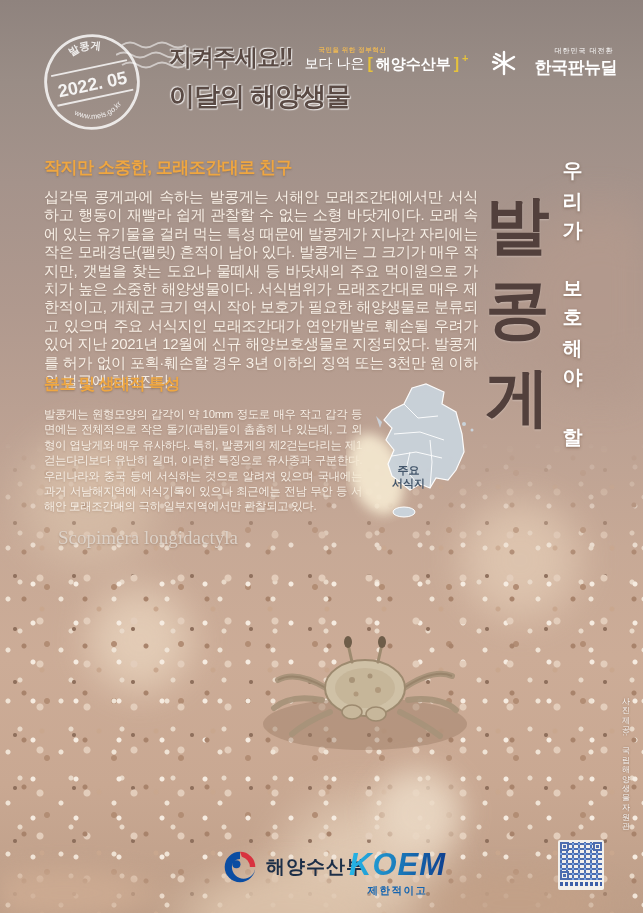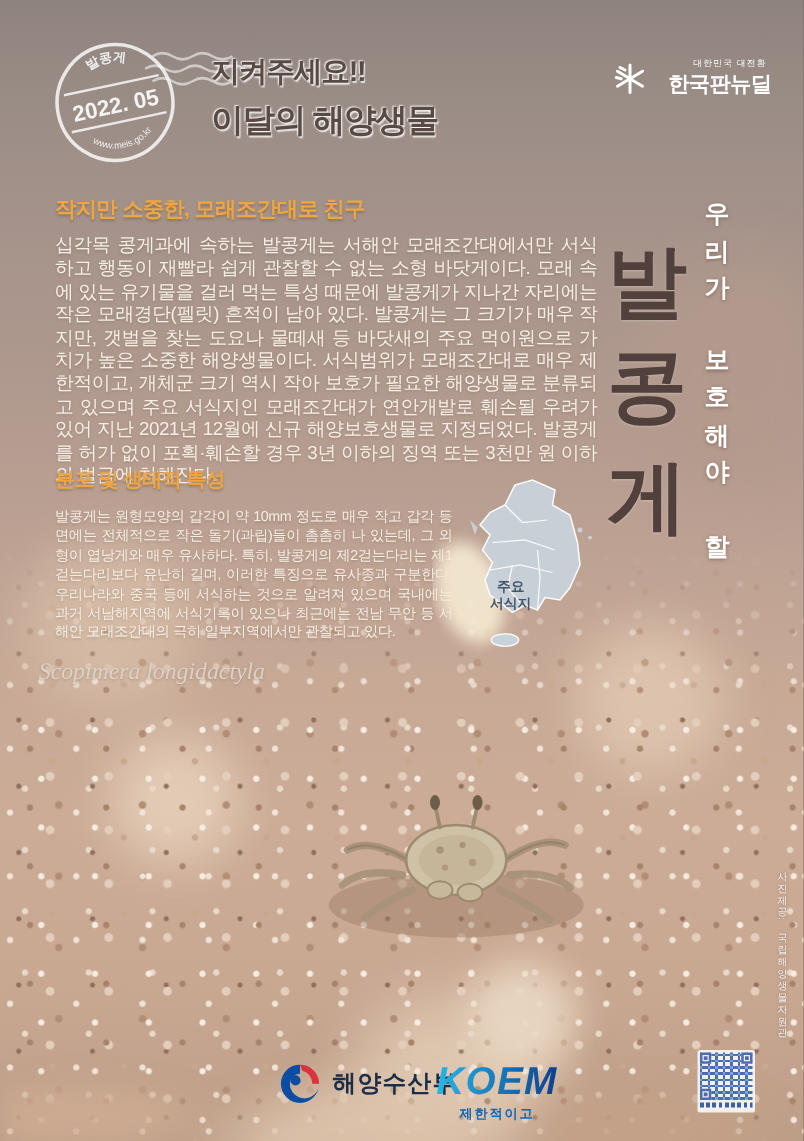--- a/index.html
+++ b/index.html
@@ -75,22 +75,22 @@
     text-shadow:0 1px 2px rgba(255,255,255,.25);}
   .hero-sub{position:absolute;left:560px;top:148px;height:300px;
     writing-mode:vertical-rl;text-orientation:upright;
     font-size:20px;font-weight:800;color:#fff;letter-spacing:9px;
     text-shadow:0 1px 3px rgba(90,60,40,.5);}
   
   .map{position:absolute;left:346px;top:378px;width:150px;height:148px;}
   .map-label{position:absolute;left:46px;top:62px;color:#44566b;font-size:11px;font-weight:800;
     text-align:center;line-height:13px;letter-spacing:0;margin-top:24px;}
   
-  .sciname{position:absolute;left:31px;top:527px;
-    font-family:"Liberation Serif","DejaVu Serif",serif;font-style:italic;
+  .sciname{position:absolute;left:58px;top:527px;
+    font-family:"Liberation Serif","DejaVu Serif",serif;
     font-size:19px;color:#ddd2c8;text-shadow:0 1px 2px rgba(110,80,60,.35);}
   
   .crab{position:absolute;left:248px;top:596px;width:234px;height:164px;}
   
   .credit{position:absolute;right:13px;top:692px;writing-mode:vertical-rl;
     font-size:8px;color:rgba(255,255,255,.92);letter-spacing:1.5px;
     text-shadow:0 0 2px rgba(90,60,40,.6);}
   
   .footer-mof{position:absolute;left:222px;top:849px;display:flex;align-items:center;gap:8px;}
   .footer-mof .txt{font-size:19px;font-weight:800;color:#1c2e47;letter-spacing:1px;}
@@ -174,20 +174,30 @@
       <path d="M6 25 Q14 20 22 25 T38 25 T54 25 T70 25"></path>
     </g>
   </svg>
 
   <div class="campaign">
     <div class="l1">지켜주세요!!</div>
     <div class="l2">이달의 해양생물</div>
   </div>
 
   <div class="gov">
+    <div class="mof-logo">
+      <div class="mof-tagline">국민을 위한 정부혁신</div>
+      <div class="mof-line">
+        <span>보다 나은</span>
+        <span class="bracket">[</span>
+        <span class="mof-main">해양수산부</span>
+        <span class="bracket">]</span>
+        <span class="mof-plus">+</span>
+      </div>
+    </div>
     <div class="newdeal">
       <svg width="26" height="26" viewBox="0 0 26 26">
         <g stroke="#fff" stroke-width="2.4" stroke-linecap="round">
           <line x1="13" y1="2" x2="13" y2="24"></line>
           <line x1="3" y1="7" x2="23" y2="19"></line>
           <line x1="3" y1="19" x2="23" y2="7"></line>
           <line x1="5" y1="4" x2="9" y2="6"></line>
           <line x1="2" y1="12" x2="6" y2="13"></line>
         </g>
       </svg>

